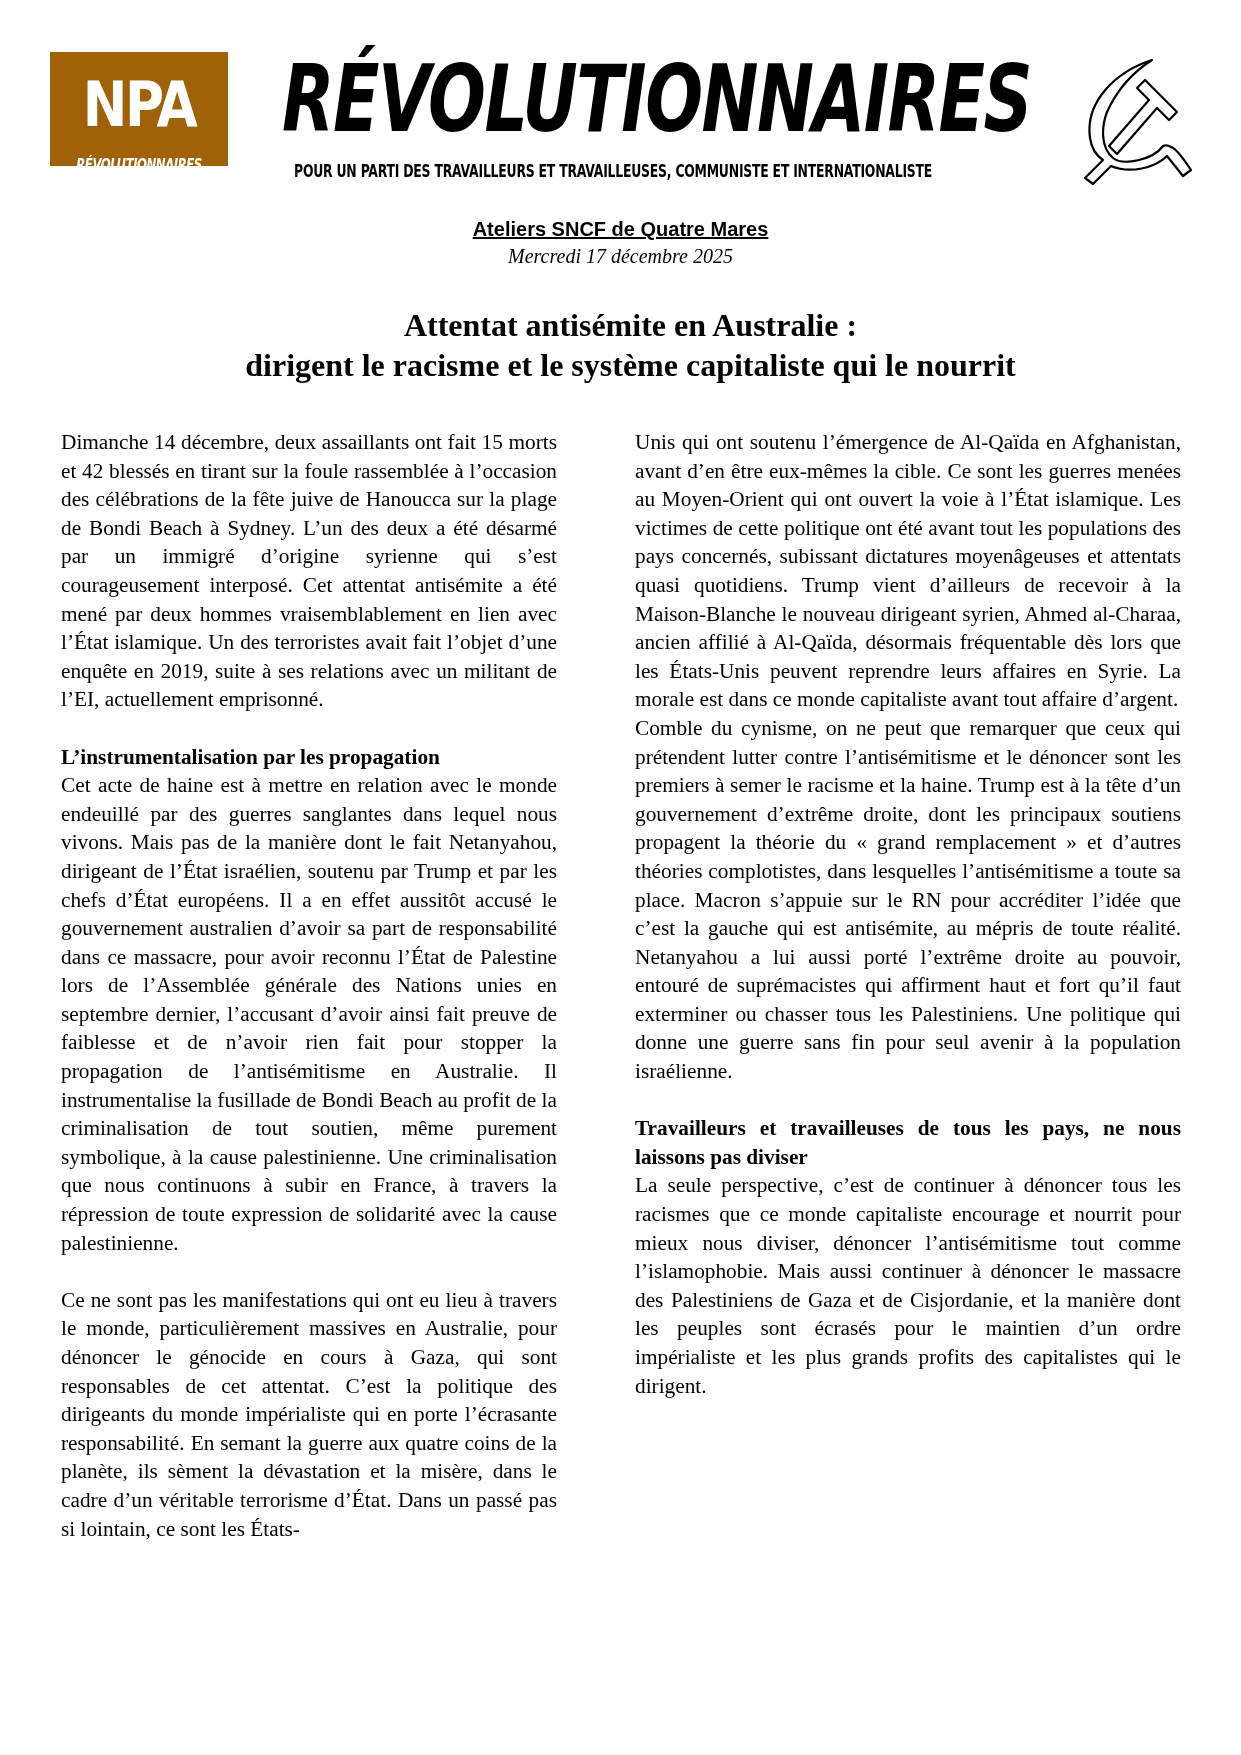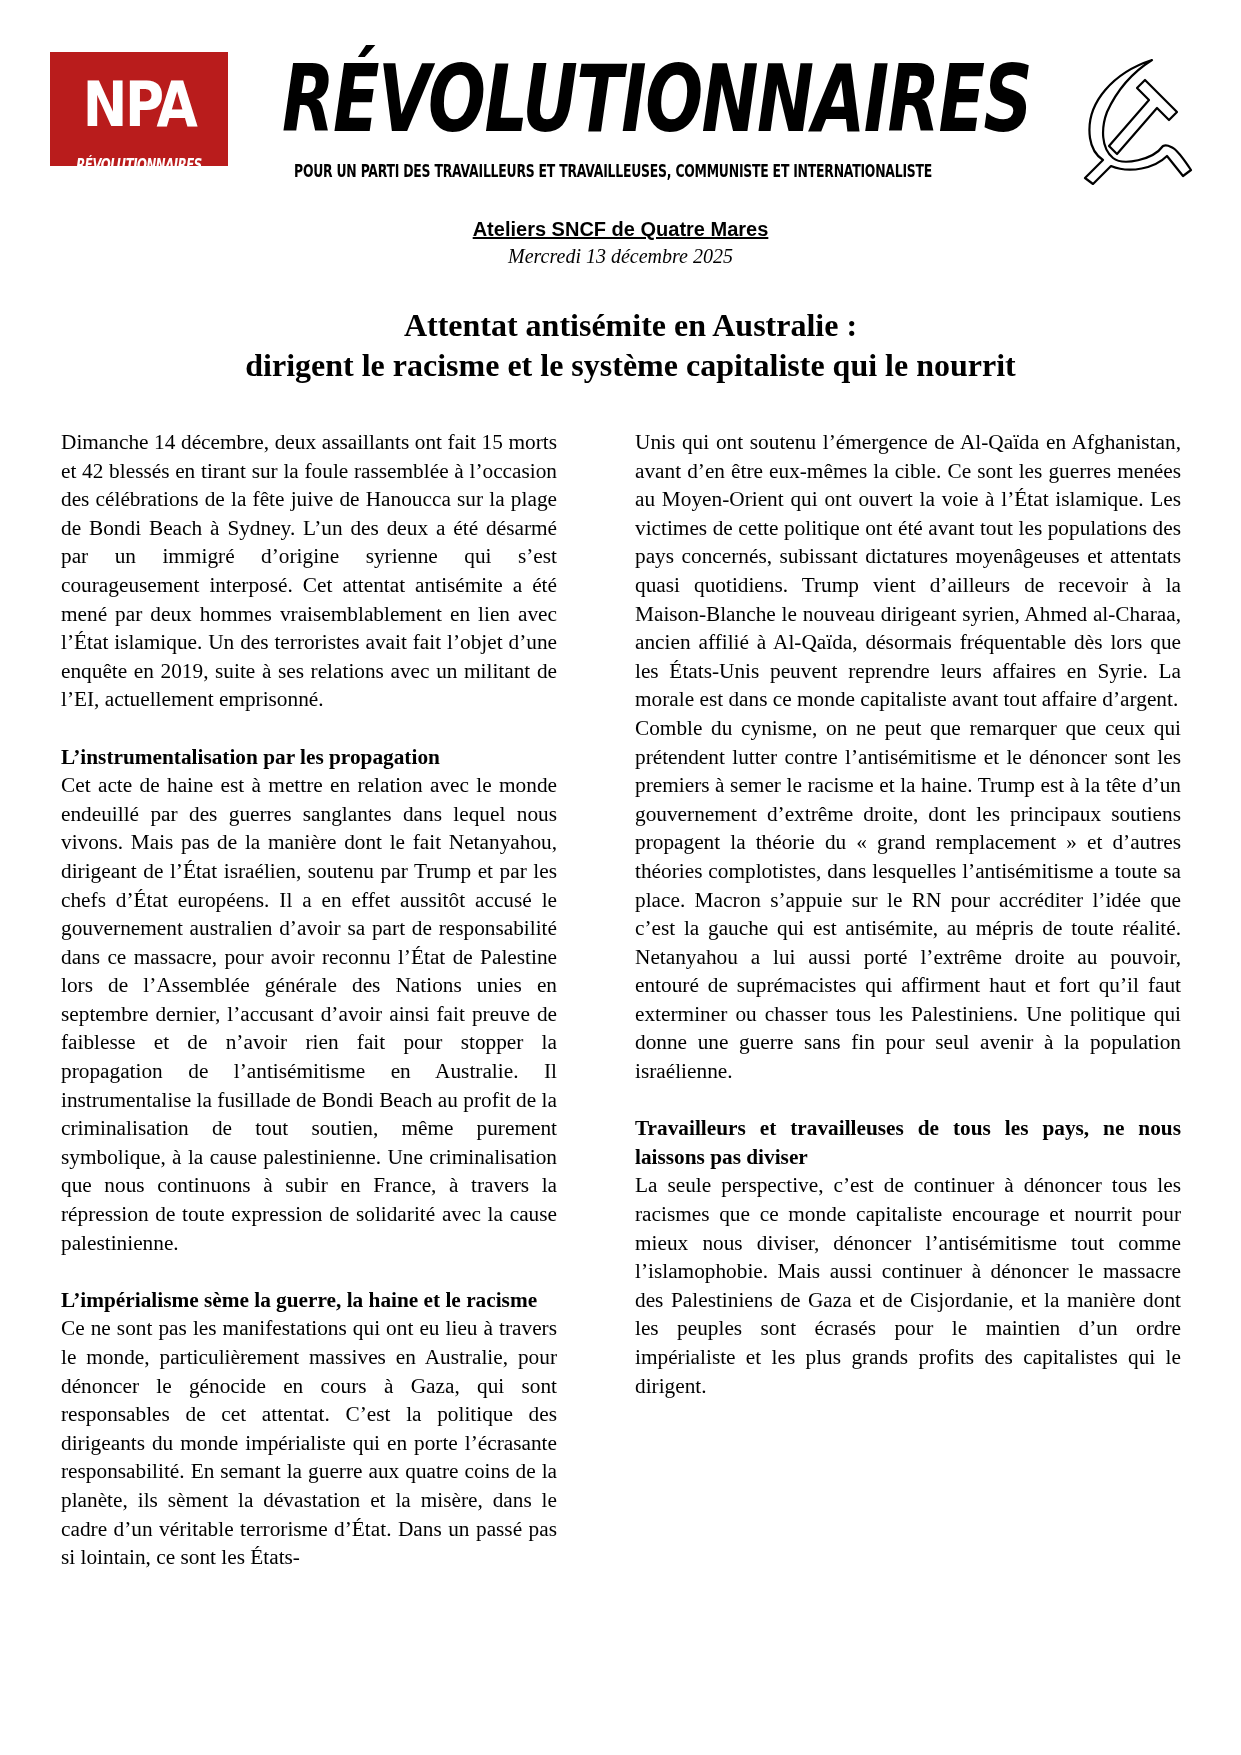--- a/index.html
+++ b/index.html
@@ -1,18 +1,18 @@
 <!DOCTYPE html>
 <html><head>
 <meta charset="utf-8">
 <style>
   html, body { margin: 0; padding: 0; background: #ffffff; }
   body { width: 1241px; height: 1755px; position: relative; overflow: hidden; color: #000; }
 
-  .npa-box { position: absolute; left: 50px; top: 52px; width: 178px; height: 114px; background: #b91c1c; color: #fff; }
+  .npa-box { position: absolute; left: 50px; top: 52px; width: 178px; height: 114px; background: #a16207; color: #fff; }
   .npa-title { position: absolute; left: 0; right: 0; top: 20px; text-align: center;
     font-family: "DejaVu Sans", sans-serif; font-weight: bold; font-size: 62px; letter-spacing: -3px;
     line-height: 66px; transform: scaleX(0.86); }
   .npa-sub { position: absolute; left: 0; right: 0; top: 104px; text-align: center;
     font-family: "DejaVu Sans", sans-serif; font-weight: bold; font-size: 15px; letter-spacing: -0.6px;
     transform: scaleX(0.78); font-style: italic; }
 
   .mast-title { position: absolute; left: 282px; top: 52px; width: 720px; height: 96px;
     font-family: "DejaVu Sans", sans-serif; font-weight: bold; font-style: italic;
     font-size: 92px; line-height: 96px; letter-spacing: -2px; white-space: nowrap;
@@ -54,34 +54,33 @@
 <svg class="emblem" viewBox="0 0 150 135">
   <g fill="#fff" stroke="#000" stroke-width="2.2" stroke-linejoin="round">
 
     <path d="M 107 10 C 70 22, 40 52, 45 88 C 47 102, 55 108, 58 110 L 40 128 L 48 134 L 66 116 C 85 124, 110 118, 122 106 L 138 126 L 146 120 C 138 108, 132 100, 128 98 C 124 96, 122 94, 118 96 C 108 110, 78 116, 68 108 C 56 98, 56 78, 62 62 C 72 40, 88 22, 107 10 Z"></path>
 
     <path d="M 104 34 L 132 62 L 124 70 L 112 58 L 72 104 L 64 96 L 104 50 L 92 38 L 100 30 Z"></path>
   </g>
 </svg>
 
 <div class="workplace">Ateliers SNCF de Quatre Mares</div>
-<div class="date">Mercredi 13 décembre 2025</div>
+<div class="date">Mercredi 17 décembre 2025</div>
 
 <div class="headline">
   <div>Attentat antisémite en Australie :</div>
   <div>dirigent le racisme et le système capitaliste qui le nourrit</div>
 </div>
 
 <div class="col col-left">
   <p>Dimanche 14 décembre, deux assaillants ont fait 15 morts et 42 blessés en tirant sur la foule rassemblée à l’occasion des célébrations de la fête juive de Hanoucca sur la plage de Bondi Beach à Sydney. L’un des deux a été désarmé par un immigré d’origine syrienne qui s’est courageusement interposé. Cet attentat antisémite a été mené par deux hommes vraisemblablement en lien avec l’État islamique. Un des terroristes avait fait l’objet d’une enquête en 2019, suite à ses relations avec un militant de l’EI, actuellement emprisonné.</p>
   <div class="gap"></div>
   <h3>L’instrumentalisation par les propagation</h3>
   <p>Cet acte de haine est à mettre en relation avec le monde endeuillé par des guerres sanglantes dans lequel nous vivons. Mais pas de la manière dont le fait Netanyahou, dirigeant de l’État israélien, soutenu par Trump et par les chefs d’État européens. Il a en effet aussitôt accusé le gouvernement australien d’avoir sa part de responsabilité dans ce massacre, pour avoir reconnu l’État de Palestine lors de l’Assemblée générale des Nations unies en septembre dernier, l’accusant d’avoir ainsi fait preuve de faiblesse et de n’avoir rien fait pour stopper la propagation de l’antisémitisme en Australie. Il instrumentalise la fusillade de Bondi Beach au profit de la criminalisation de tout soutien, même purement symbolique, à la cause palestinienne. Une criminalisation que nous continuons à subir en France, à travers la répression de toute expression de solidarité avec la cause palestinienne.</p>
   <div class="gap"></div>
-  <h3>L’impérialisme sème la guerre, la haine et le racisme</h3>
   <p>Ce ne sont pas les manifestations qui ont eu lieu à travers le monde, particulièrement massives en Australie, pour dénoncer le génocide en cours à Gaza, qui sont responsables de cet attentat. C’est la politique des dirigeants du monde impérialiste qui en porte l’écrasante responsabilité. En semant la guerre aux quatre coins de la planète, ils sèment la dévastation et la misère, dans le cadre d’un véritable terrorisme d’État. Dans un passé pas si lointain, ce sont les États-</p>
 </div>
 
 <div class="col col-right">
   <p>Unis qui ont soutenu l’émergence de Al-Qaïda en Afghanistan, avant d’en être eux-mêmes la cible. Ce sont les guerres menées au Moyen-Orient qui ont ouvert la voie à l’État islamique. Les victimes de cette politique ont été avant tout les populations des pays concernés, subissant dictatures moyenâgeuses et attentats quasi quotidiens. Trump vient d’ailleurs de recevoir à la Maison-Blanche le nouveau dirigeant syrien, Ahmed al-Charaa, ancien affilié à Al-Qaïda, désormais fréquentable dès lors que les États-Unis peuvent reprendre leurs affaires en Syrie. La morale est dans ce monde capitaliste avant tout affaire d’argent.</p>
   <p>Comble du cynisme, on ne peut que remarquer que ceux qui prétendent lutter contre l’antisémitisme et le dénoncer sont les premiers à semer le racisme et la haine. Trump est à la tête d’un gouvernement d’extrême droite, dont les principaux soutiens propagent la théorie du « grand remplacement » et d’autres théories complotistes, dans lesquelles l’antisémitisme a toute sa place. Macron s’appuie sur le RN pour accréditer l’idée que c’est la gauche qui est antisémite, au mépris de toute réalité. Netanyahou a lui aussi porté l’extrême droite au pouvoir, entouré de suprémacistes qui affirment haut et fort qu’il faut exterminer ou chasser tous les Palestiniens. Une politique qui donne une guerre sans fin pour seul avenir à la population israélienne.</p>
   <div class="gap"></div>
   <h3>Travailleurs et travailleuses de tous les pays, ne nous laissons pas diviser</h3>
   <p>La seule perspective, c’est de continuer à dénoncer tous les racismes que ce monde capitaliste encourage et nourrit pour mieux nous diviser, dénoncer l’antisémitisme tout comme l’islamophobie. Mais aussi continuer à dénoncer le massacre des Palestiniens de Gaza et de Cisjordanie, et la manière dont les peuples sont écrasés pour le maintien d’un ordre impérialiste et les plus grands profits des capitalistes qui le dirigent.</p>
 </div>

